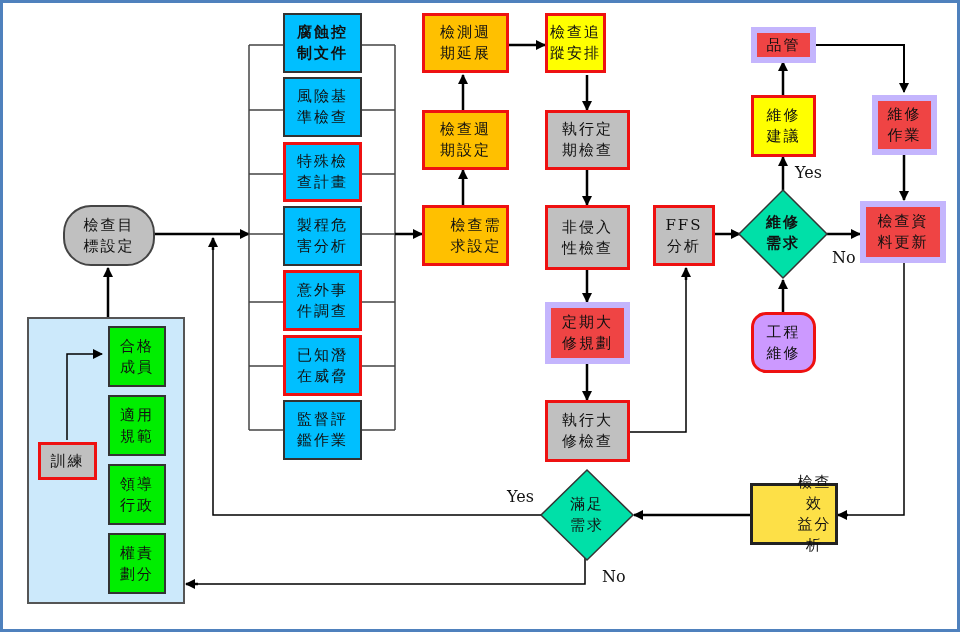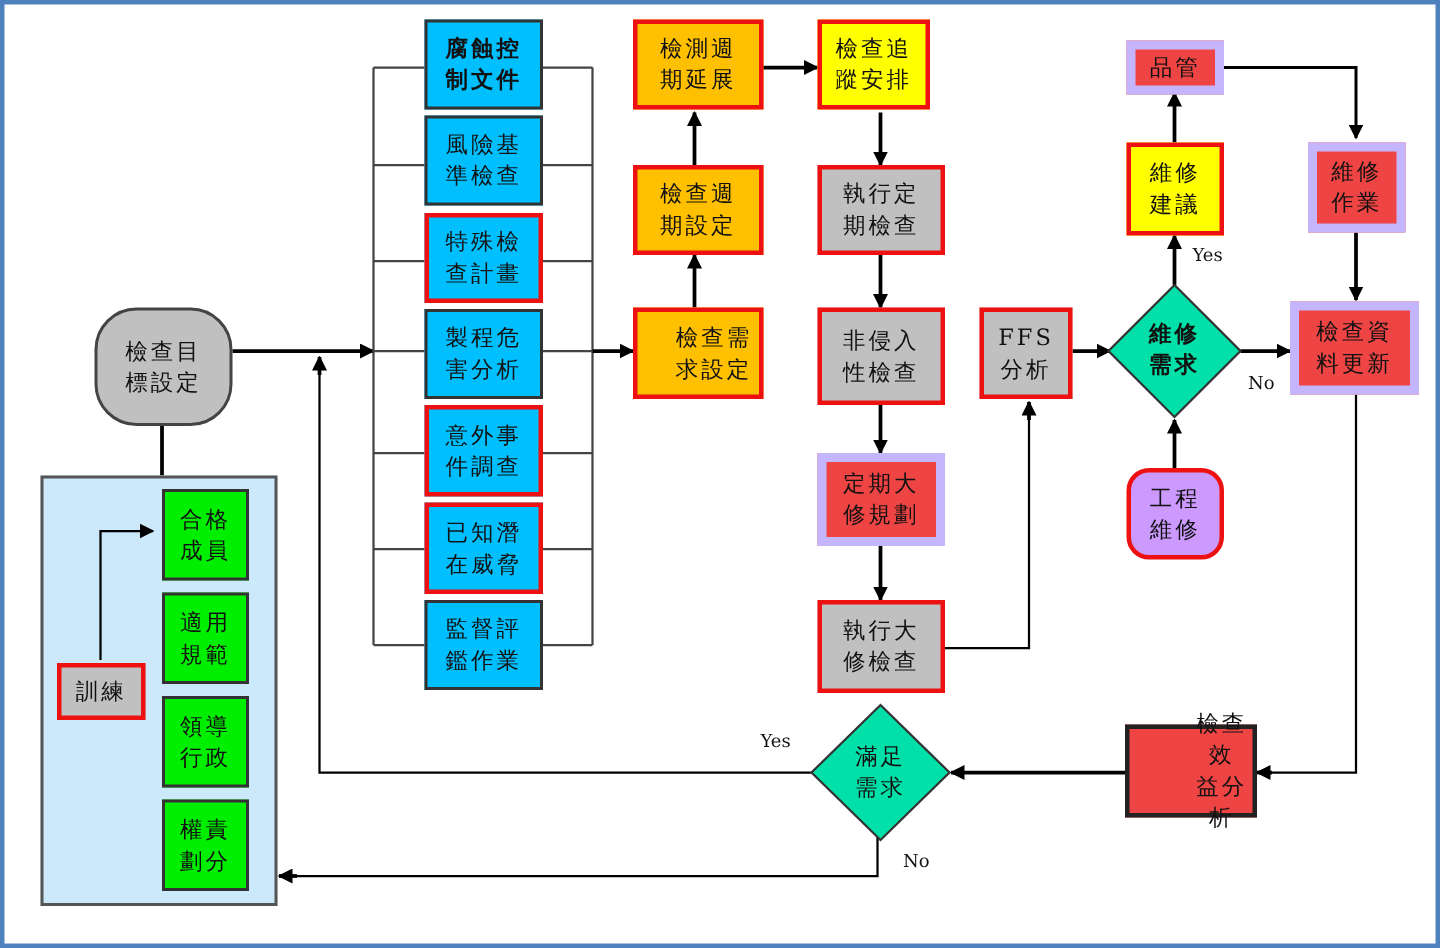--- a/index.html
+++ b/index.html
@@ -11,27 +11,27 @@
   .box { position: absolute; box-sizing: border-box; display: flex; align-items: center;
          justify-content: center; text-align: center; font-size: 15px; line-height: 21px;
          color: #111; white-space: pre-line; letter-spacing: 2px; }
   .b-gray  { background: #c0c0c0; border: 2px solid #444; }
   .b-blue  { background: #00bfff; border: 2px solid #333; }
   .b-orange{ background: #ffc000; }
   .b-yellow{ background: #ffff00; }
   .b-white { background: #ef4444; border: 6px solid #c4b5fd; }
   .b-green { background: #00ee00; border: 2px solid #333; }
   .b-purple{ background: #cc99ff; }
-  .b-red   { background: #ef4444; border: 3px solid #222; padding-left: 41px; }
+  .b-red   { background: #fde047; border: 3px solid #222; padding-left: 41px; }
   .redb    { border: 3px solid #ee1111 !important; }
   .panel { position: absolute; left: 27px; top: 317px; width: 158px; height: 287px;
            background: #cce9fb; border: 2px solid #555; box-sizing: border-box; }
   .diamond-label { position: absolute; text-align: center; font-size: 15px; line-height: 21px;
                    white-space: pre-line; letter-spacing: 2px; color: #111; }
-  .lbl { position: absolute; font-size: 12px; color: #111; }
+  .lbl { position: absolute; font-size: 16px; color: #111; }
 </style>
 </head>
 <body>
 
 <div class="frame"></div>
 
 <svg width="960" height="632">
   <defs>
     <marker id="ah" markerWidth="10" markerHeight="10" refX="9" refY="5" orient="auto" markerUnits="userSpaceOnUse">
       <path d="M0,0 L10,5 L0,10 z" fill="#000"></path>
@@ -91,21 +91,21 @@
 
   <polygon points="783,190 827,234 783,278 739,234" fill="#00e0a8" stroke="#333" stroke-width="1.5"></polygon>
   <polygon points="587,470 633,515 587,560 541,515" fill="#00e0a8" stroke="#333" stroke-width="1.5"></polygon>
 </svg>
 
 <div class="panel"></div>
 <svg width="960" height="632">
   <path d="M67,440 L67,354 L102,354" stroke="#000" stroke-width="1.5" fill="none" marker-end="url(#ah)"></path>
 </svg>
 
-<div class="box b-gray" style="left:63px;top:205px;width:92px;height:79px;border-radius:28px;">檢查目
+<div class="box b-gray" style="left:63px;top:205px;width:92px;height:61px;border-radius:28px;">檢查目
 標設定</div>
 
 <div class="box b-blue" style="left:283px;top:13px;width:79px;height:60px;font-weight:bold;">腐蝕控
 制文件</div>
 <div class="box b-blue" style="left:283px;top:77px;width:79px;height:60px;">風險基
 準檢查</div>
 <div class="box b-blue redb" style="left:283px;top:142px;width:79px;height:60px;">特殊檢
 查計畫</div>
 <div class="box b-blue" style="left:283px;top:206px;width:79px;height:60px;">製程危
 害分析</div>
@@ -116,21 +116,21 @@
 <div class="box b-blue" style="left:283px;top:400px;width:79px;height:60px;text-align:right;">監督評
 鑑作業</div>
 
 <div class="box b-orange redb" style="left:422px;top:13px;width:87px;height:60px;">檢測週
 期延展</div>
 <div class="box b-orange redb" style="left:422px;top:110px;width:87px;height:60px;">檢查週
 期設定</div>
 <div class="box b-orange redb" style="left:422px;top:205px;width:87px;height:61px;padding-left:21px;">檢查需
 求設定</div>
 
-<div class="box b-yellow redb" style="left:545px;top:13px;width:75px;height:60px;">檢查追
+<div class="box b-yellow redb" style="left:545px;top:13px;width:61px;height:60px;">檢查追
 蹤安排</div>
 <div class="box b-gray redb" style="left:545px;top:110px;width:85px;height:60px;">執行定
 期檢查</div>
 <div class="box b-gray redb" style="left:545px;top:205px;width:85px;height:65px;">非侵入
 性檢查</div>
 <div class="box b-white" style="left:545px;top:302px;width:85px;height:62px;">定期大
 修規劃</div>
 <div class="box b-gray redb" style="left:545px;top:400px;width:85px;height:62px;">執行大
 修檢查</div>
 

